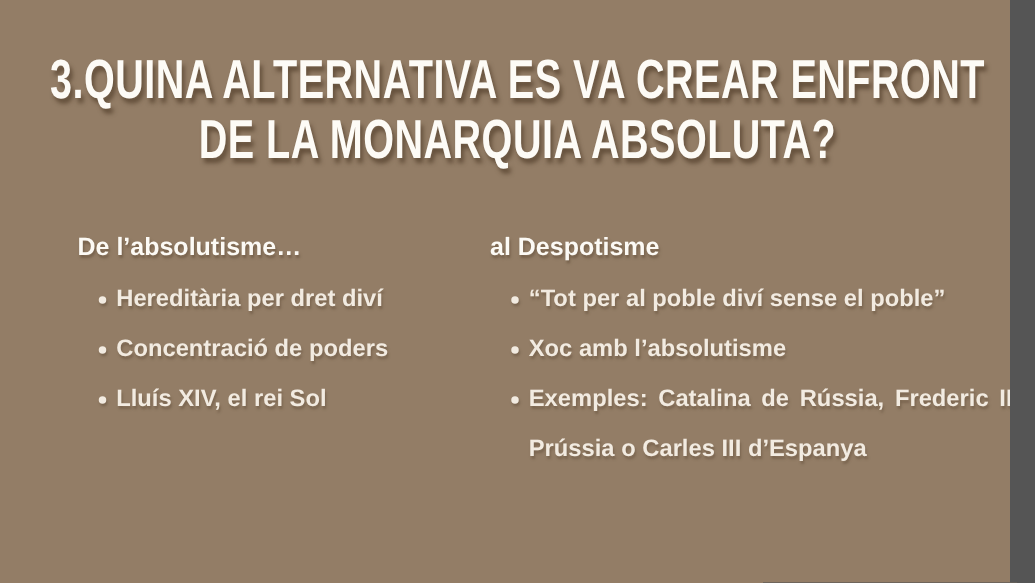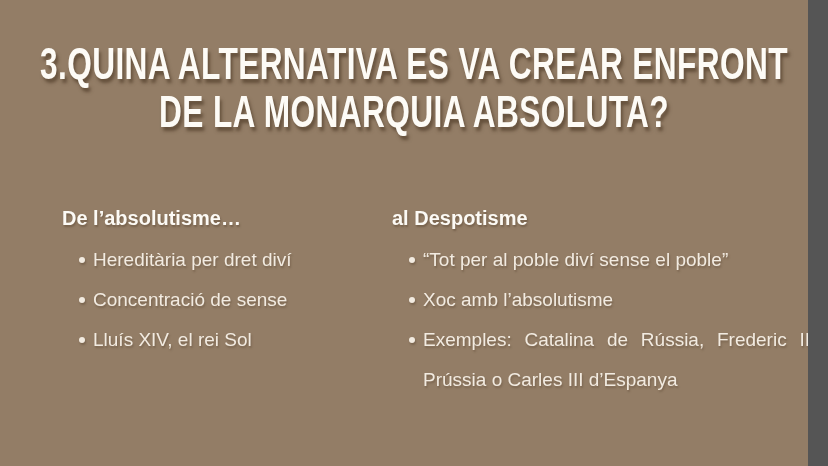--- a/index.html
+++ b/index.html
@@ -29,38 +29,38 @@
     letter-spacing: 0.5px;
     color: var(--title, #FDFBF6);
     text-shadow: 3px 4px 4px rgba(92, 72, 52, 0.85);
   }
   .t-line { display: block; white-space: nowrap; }
 
   .col {
     position: absolute;
     top: 184px;
     color: var(--body, #F2EBE1);
-    margin-top: 20px;
   }
   .col-left  { left: 62px;  width: 290px; }
   .col-right { left: 392px; width: 418px; }
 
   .col h2 {
     margin: 0 0 8px 0;
     font-size: 20px;
     line-height: 28px;
     font-weight: 700;
     color: var(--heading, #FCFAF5);
     text-shadow: 1px 2px 2px rgba(92, 72, 52, 0.55);
   }
 
   .col ul {
     list-style: none;
     margin: 0;
     padding: 0;
+    font-weight: bold;
   }
   .col li {
     position: relative;
     padding-left: 31px;
     font-size: 19px;
     line-height: 40px;
     text-shadow: 1px 2px 2px rgba(92, 72, 52, 0.45);
   }
   .col li::before {
     content: "";
@@ -82,21 +82,21 @@
 
   <h1 class="title">
     <span class="t-line">3.QUINA ALTERNATIVA ES VA CREAR ENFRONT</span>
     <span class="t-line">DE LA MONARQUIA ABSOLUTA?</span>
   </h1>
 
   <div class="col col-left">
     <h2>De l’absolutisme…</h2>
     <ul>
       <li>Hereditària per dret diví</li>
-      <li>Concentració de sense</li>
+      <li>Concentració de poders</li>
       <li>Lluís XIV, el rei Sol</li>
     </ul>
   </div>
 
   <div class="col col-right">
     <h2>al Despotisme</h2>
     <ul>
       <li>“Tot per al poble diví sense el poble”</li>
       <li>Xoc amb l’absolutisme</li>
       <li class="justified">Exemples: Catalina de Rússia, Frederic II Prússia o Carles III d’Espanya</li>

